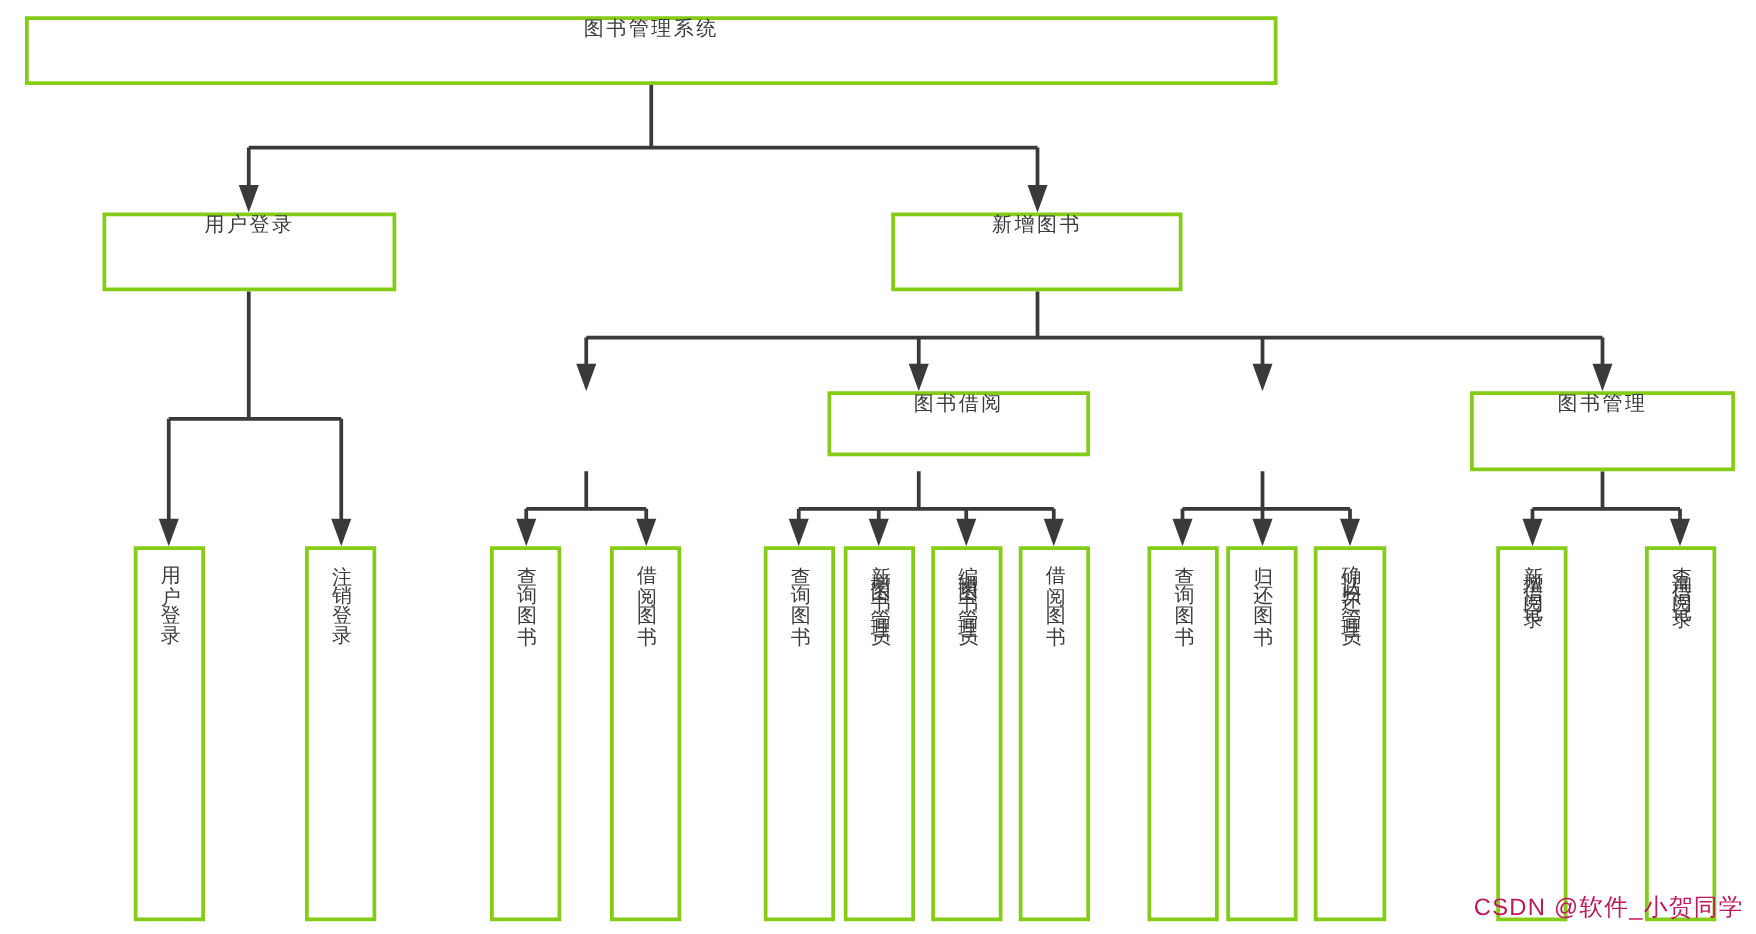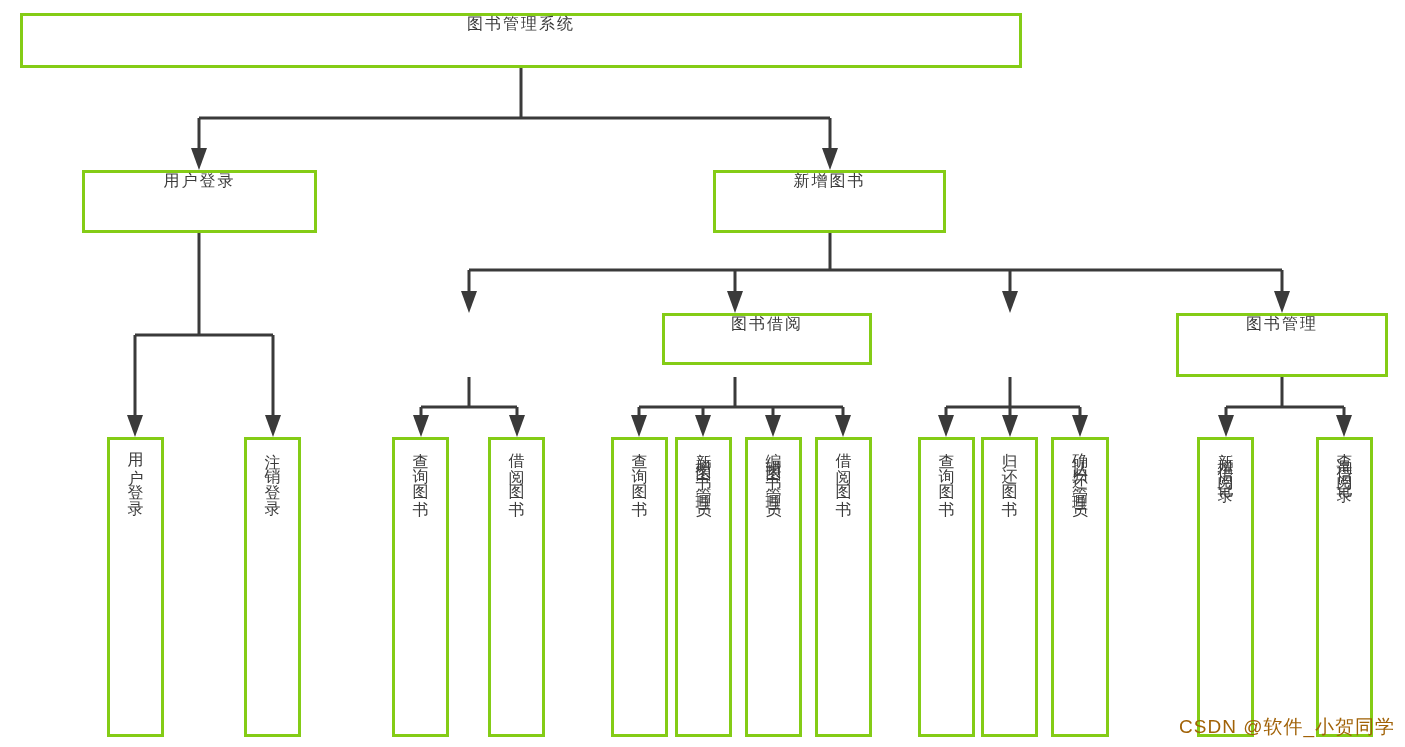--- a/index.html
+++ b/index.html
@@ -30,21 +30,21 @@
     text-orientation:mixed;
     line-height:1;
     letter-spacing:16px;
   }
   .leaf.tight span{letter-spacing:7px;}
   .watermark{
     position:absolute;
     left:1150px;top:715px;width:245px;
     text-align:right;
     font-size:19px;
-    color:#a16207;
+    color:#be185d;
     letter-spacing:1px;
     z-index:3;
     line-height:1.3;
     white-space:nowrap;
   }
 </style>
 </head>
 <body>
 
 <div class="stage">

